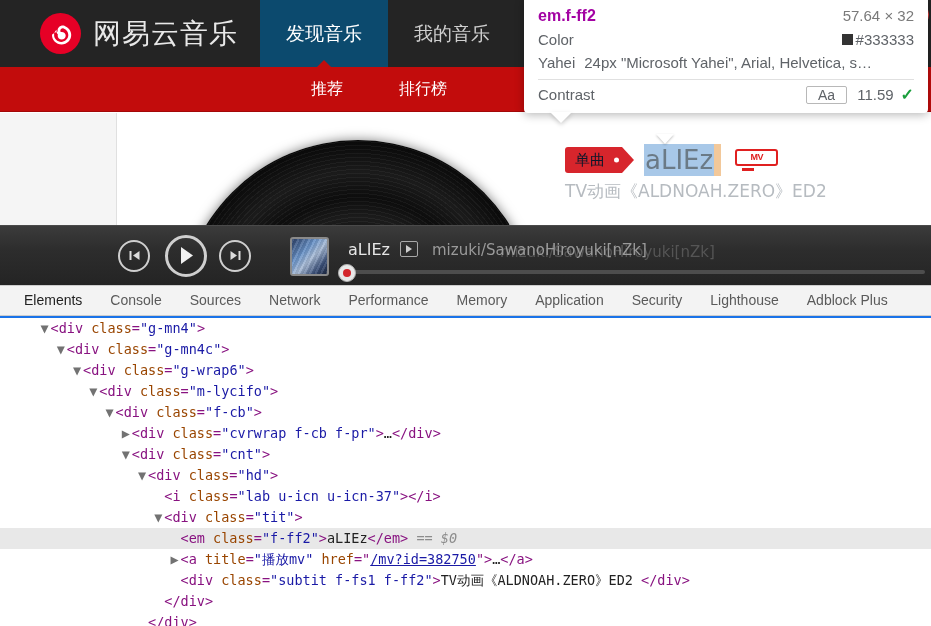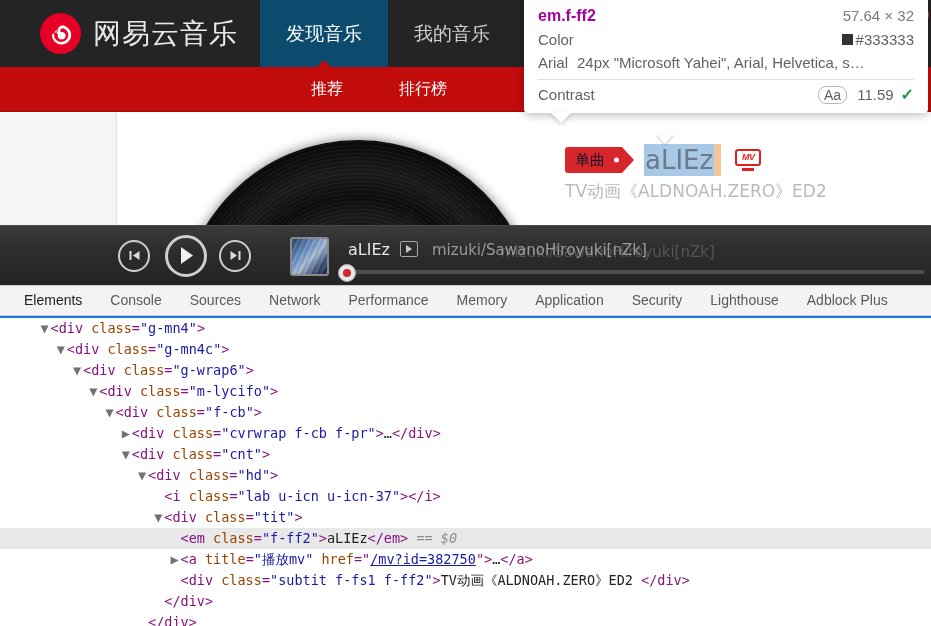--- a/index.html
+++ b/index.html
@@ -213,29 +213,28 @@
     filter: drop-shadow(0 1px 1px rgba(0,0,0,0.25));
   }
   .mv-icon {
     margin-left: 14px;
     width: 26px; height: 22px;
     position: relative;
     flex: 0 0 auto;
   }
   .mv-icon .scr {
     position: absolute; left: 0; top: 0;
-    width: 26px; height: 17px;
+    width: 43px; height: 17px;
     border: 2.5px solid #e02020;
     border-radius: 3px;
     display: flex; align-items: center; justify-content: center;
     color: #e02020;
     font-size: 9px; font-weight: bold;
     letter-spacing: -0.5px;
     font-family: "Liberation Sans", sans-serif;
-    font-style: italic;
   }
   .mv-icon .stand {
     position: absolute; left: 7px; bottom: 0;
     width: 12px; height: 3px; background: #e02020;
   }
   .song-sub {
     color: #b6bbc0;
     font-size: 17px;
     margin-top: 4px;
     white-space: nowrap;
@@ -411,22 +410,22 @@
   }
   .tt-font-val {
     font-size: 15px; color: #5f6368;
     margin-left: 9px;
     overflow: hidden; text-overflow: ellipsis; white-space: nowrap;
   }
   .tt-divider { height: 1px; background: #e0e0e0; margin: 5px 0 2px; }
   .tt-aa {
     display: inline-block;
     border: 1px solid #b8b8b8;
-    border-radius: 8px;
-    padding: 0 5px;
+    border-radius: 2px;
+    padding: 0 11px;
     font-size: 14px;
     color: #5f6368;
     margin-right: 10px;
   }
   .tt-check { color: #1a9e3c; font-size: 16px; margin-left: 7px; font-weight: bold; }
   .tt-caret {
     position: absolute;
     left: 26px; bottom: -10px;
     border-left: 11px solid transparent;
     border-right: 11px solid transparent;
@@ -573,21 +572,21 @@
       <span class="tt-sel">em.f-ff2</span>
       <span class="spacer"></span>
       <span class="tt-dims">57.64 × 32</span>
     </div>
     <div class="tt-row">
       <span class="lbl">Color</span>
       <span class="spacer"></span>
       <span class="val"><i class="tt-swatch"></i><span>#333333</span></span>
     </div>
     <div class="tt-row">
-      <span class="lbl">Arial</span>
+      <span class="lbl">Yahei</span>
       <span class="tt-font-val">24px "Microsoft Yahei", Arial, Helvetica, s…</span>
     </div>
     <div class="tt-divider"></div>
     <div class="tt-row">
       <span class="lbl">Contrast</span>
       <span class="spacer"></span>
       <span class="tt-aa">Aa</span>
       <span class="val">11.59</span>
       <span class="tt-check">✓</span>
     </div>

